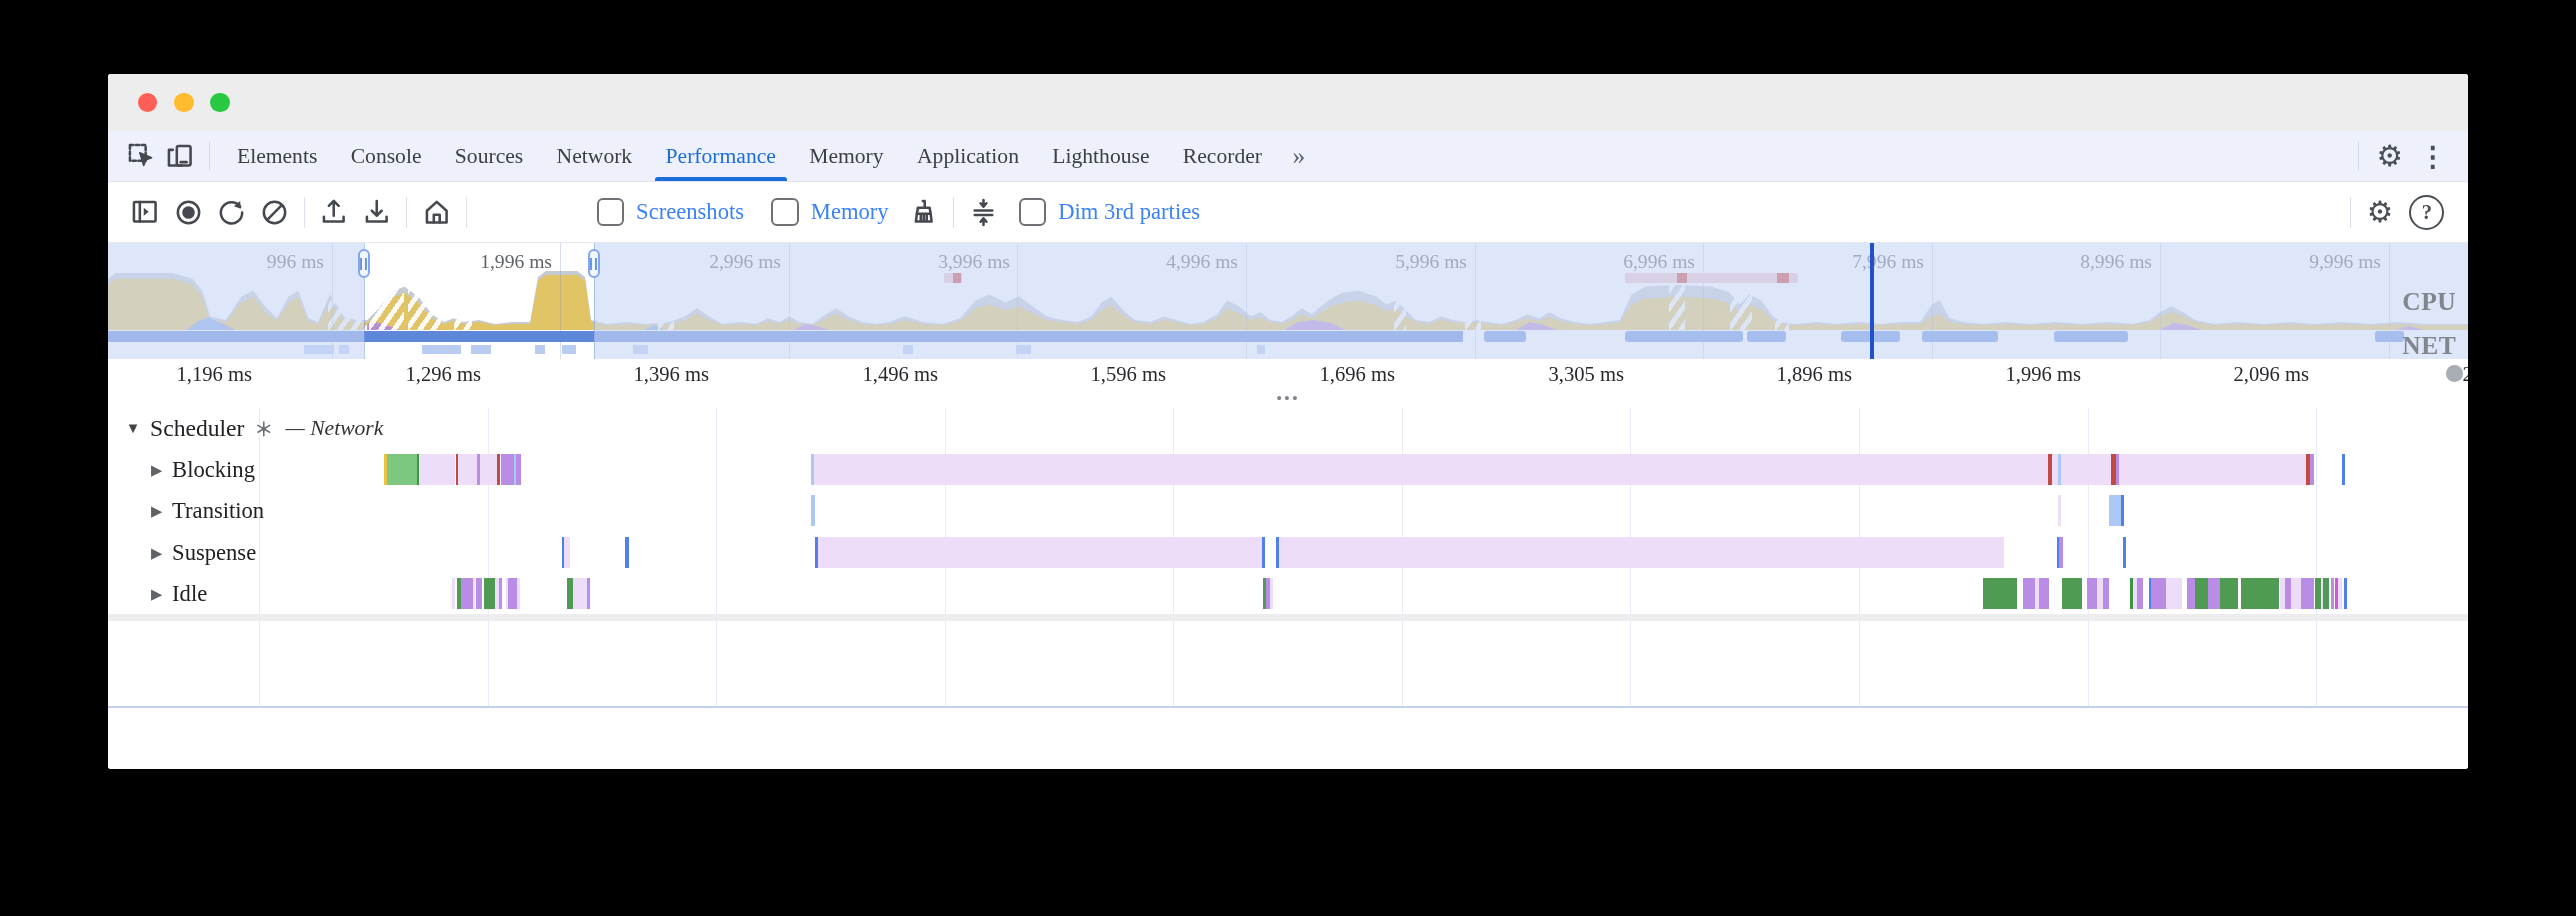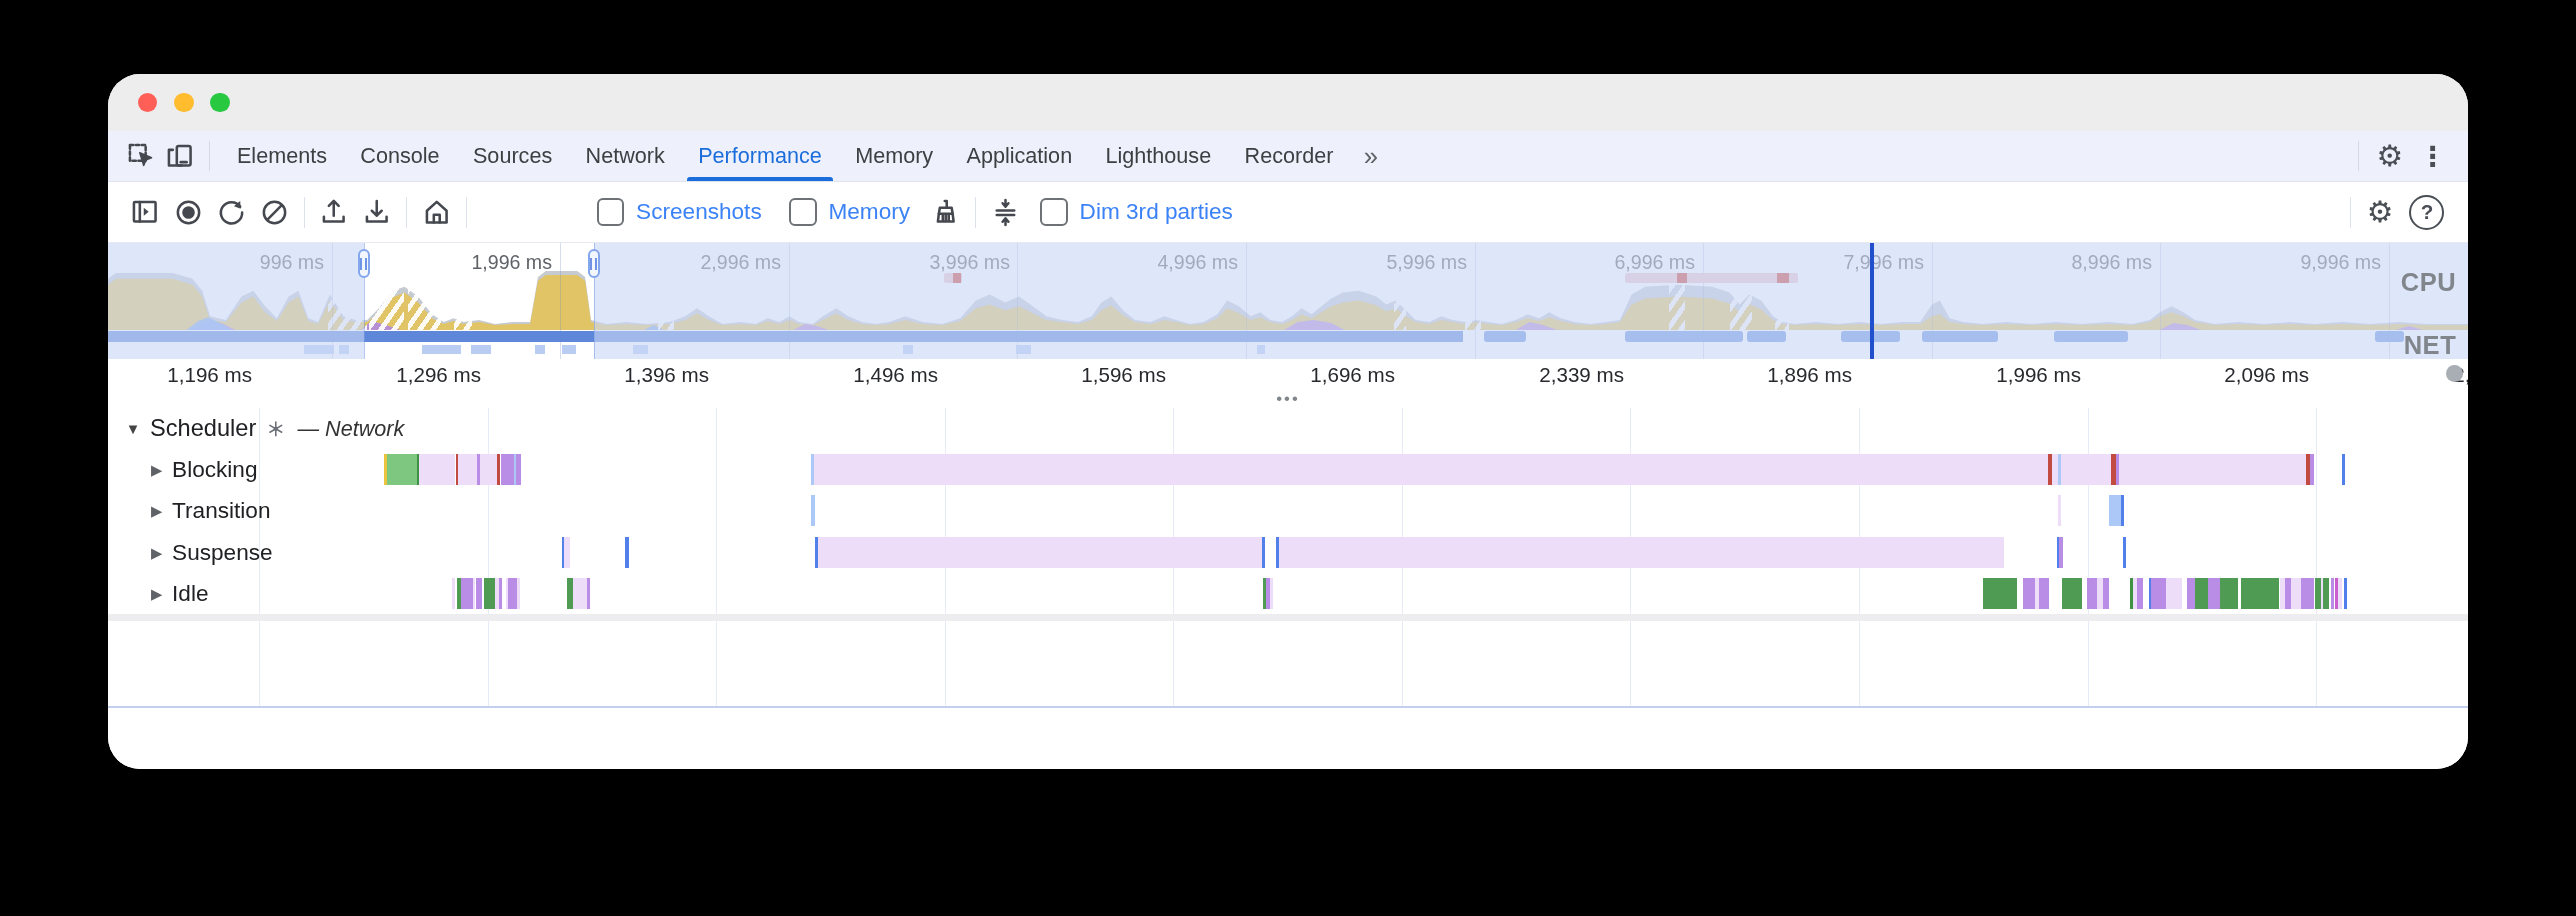--- a/index.html
+++ b/index.html
@@ -1,19 +1,19 @@
 <!DOCTYPE html>
 <html><head>
 <meta charset="utf-8">
 <style>
   html,body{margin:0;padding:0;background:#000;}
   .stage{position:relative;width:2576px;height:917px;background:#000;overflow:hidden;
          font-family:"Liberation Sans","DejaVu Sans",sans-serif;-webkit-font-smoothing:antialiased;}
   .window{position:absolute;left:108px;top:74px;width:2360px;height:695px;background:#fff;
-          border-radius:32px;overflow:hidden;box-shadow:0 17.7px 59px rgba(0,0,0,.55);}
+          border-radius:3px;overflow:hidden;box-shadow:0 17.7px 59px rgba(0,0,0,.55);font-family:Liberation Serif, serif;}
   
   .titlebar{position:absolute;left:0;top:0;width:100%;height:57px;background:#ededee;border-bottom:1px solid #d9d9da;}
   .tl{position:absolute;top:18.7px;width:19.6px;height:19.6px;border-radius:50%;}
   .tl.red{left:29.5px;background:#ff5f57;}
   .tl.yel{left:66px;background:#febc2e;}
   .tl.grn{left:102px;background:#28c840;}
   
   .tabbar{position:absolute;left:0;top:57px;width:100%;height:51px;background:#eef1fb;border-bottom:1px solid #dfe3f0;
           display:flex;align-items:center;padding:0 13.7px;box-sizing:border-box;color:#3c4043;}
   .tabbar .tbicon{width:39px;height:39px;display:flex;align-items:center;justify-content:center;flex:none;border-radius:5.9px;}
@@ -281,32 +281,32 @@
           <div class="handle" style="left: 250px;">
             <div class="grip"></div>
             <div class="grip"></div>
           </div>
           <div class="handle" style="left: 480px;">
             <div class="grip"></div>
             <div class="grip"></div>
           </div>
           <div class="playhead" style="left: 1762px;"></div>
         </div>
-      <div class="mm-side" id="cpu-side" style="top:25px;text-align:center;">CPU</div>
+      <div class="mm-side" id="cpu-side" style="top:44px;text-align:center;">CPU</div>
       <div class="mm-side" id="net-side" style="top:88px;text-align:center;">NET</div>
     </div>
 
     <div class="ruler" id="ruler">
         <div class="ruler-label" style="right: 2216px;">1,196 ms</div>
         <div class="ruler-label" style="right: 1987px;">1,296 ms</div>
         <div class="ruler-label" style="right: 1759px;">1,396 ms</div>
         <div class="ruler-label" style="right: 1530px;">1,496 ms</div>
         <div class="ruler-label" style="right: 1302px;">1,596 ms</div>
         <div class="ruler-label" style="right: 1073px;">1,696 ms</div>
-        <div class="ruler-label" style="right: 844px;">2,339 ms</div>
+        <div class="ruler-label" style="right: 844px;">3,305 ms</div>
         <div class="ruler-label" style="right: 616px;">1,896 ms</div>
         <div class="ruler-label" style="right: 387px;">1,996 ms</div>
         <div class="ruler-label" style="right: 159px;">2,096 ms</div>
         <div class="ruler-label" style="right: -70px;">2,196 ms</div>
         <div class="scrolldot" style="left: 2338px;"></div>
       </div>
 
     <div class="resizer">
       <span class="dots">•••</span>
     </div>

